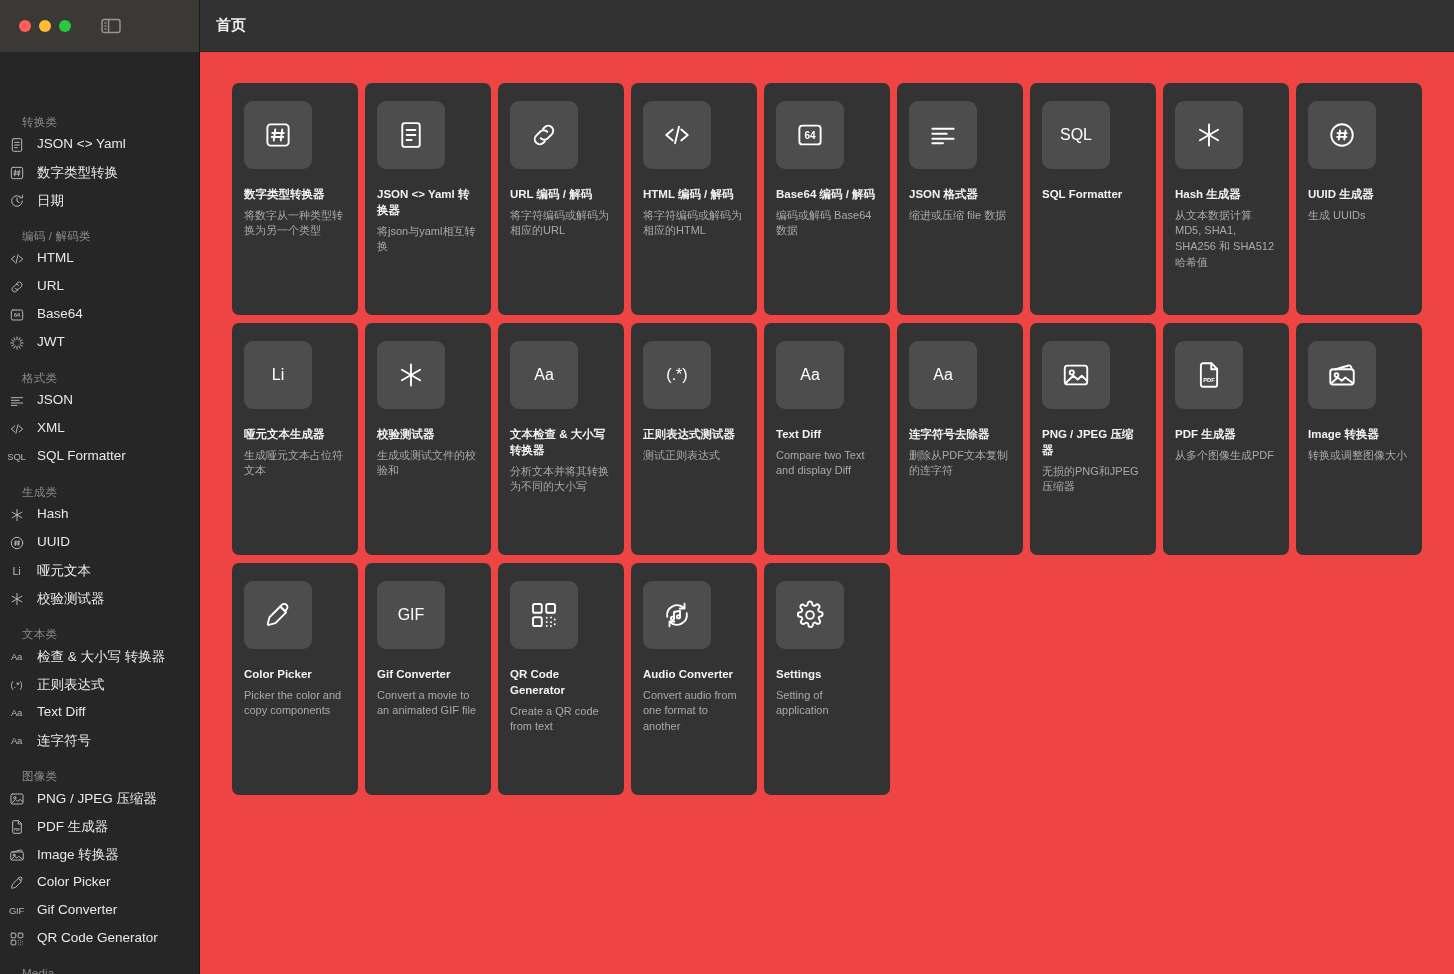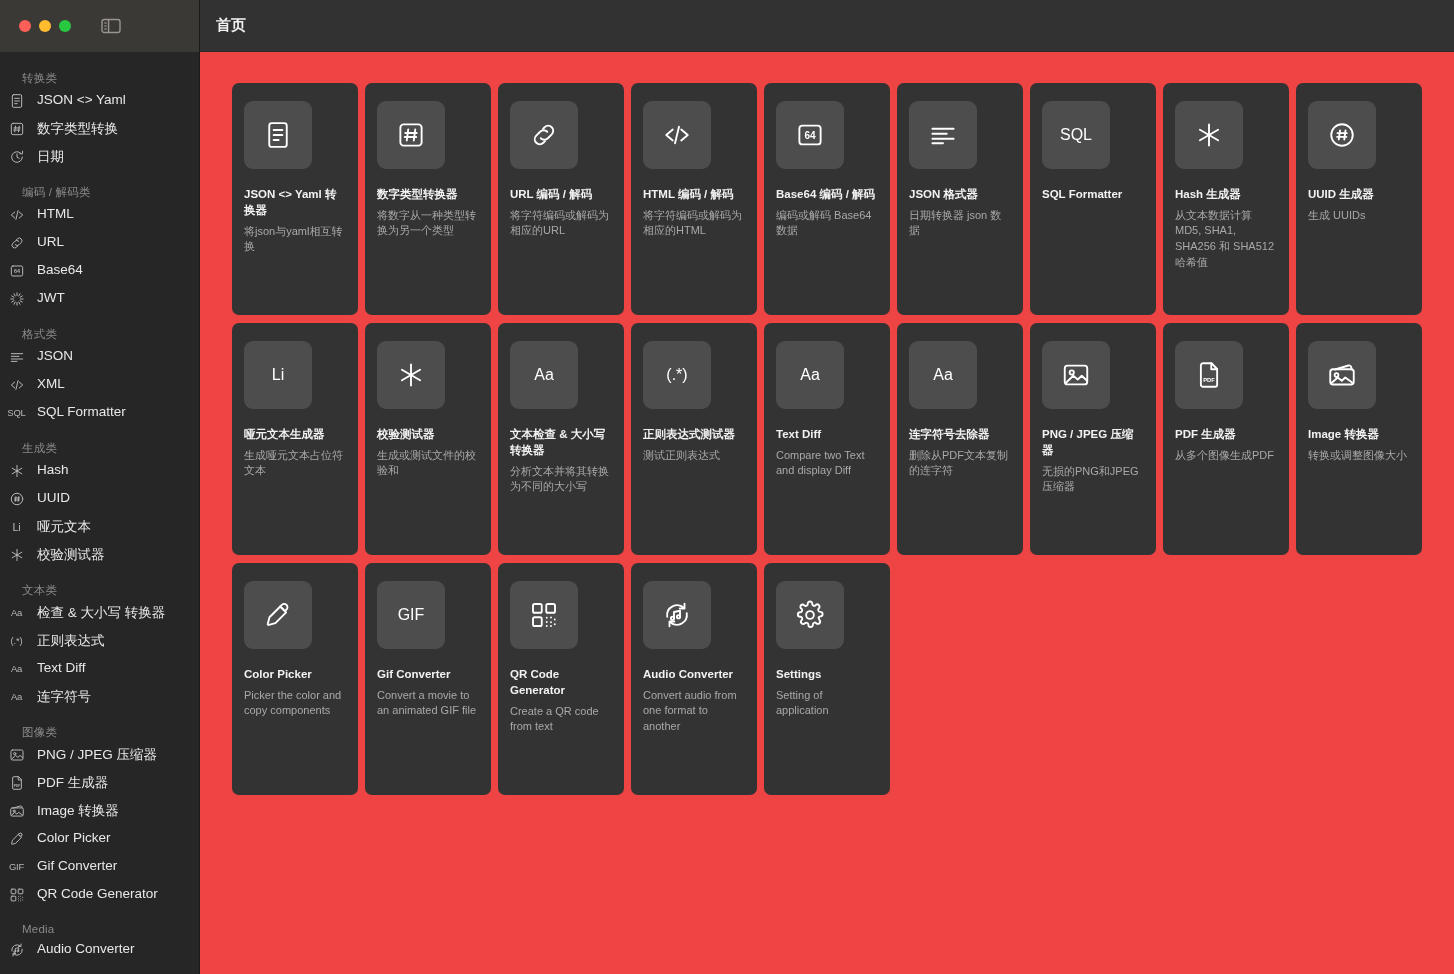--- a/index.html
+++ b/index.html
@@ -13,20 +13,21 @@
   .app { display: flex; width: 1454px; height: 974px; }
 
   
   .sidebar {
     width: 200px; height: 974px;
     background: #262626;
     border-right: 1px solid #1b1b1b;
     display: flex; flex-direction: column;
     overflow: hidden;
     flex: 0 0 200px;
+    gap: 44px;
   }
   .titlebar {
     height: 52px; flex: 0 0 52px;
     background: #3b3936;
     display: flex; align-items: center;
     padding: 0 12px;
     position: relative;
   }
   .traffic { display: flex; gap: 8px; align-items: center; margin-left: 7px; }
   .dot { width: 12px; height: 12px; border-radius: 50%; }
@@ -417,45 +418,45 @@
 
   <main class="main">
     <div class="topbar">
       <span class="page-title">首页</span>
     </div>
     <div class="content">
       <div class="grid">
           <div class="card">
             <div class="card-ico">
               <svg width="30" height="30" viewBox="0 0 24 24" fill="none" stroke="currentColor" stroke-width="1.5" stroke-linecap="round" stroke-linejoin="round">
-                <rect x="5" y="2.5" width="14" height="19" rx="2"></rect>
-                <line x1="8.5" y1="8" x2="15.5" y2="8"></line>
-                <line x1="8.5" y1="12" x2="15.5" y2="12"></line>
-                <line x1="8.5" y1="16" x2="12.5" y2="16"></line>
-              </svg>
-            </div>
-            <div class="card-title">JSON &lt;&gt; Yaml 转换器</div>
-            <div class="card-desc">将json与yaml相互转换</div>
-          </div>
-          <div class="card">
-            <div class="card-ico">
-              <svg width="30" height="30" viewBox="0 0 24 24" fill="none" stroke="currentColor" stroke-width="1.5" stroke-linecap="round" stroke-linejoin="round">
                 <rect x="3.5" y="3.5" width="17" height="17" rx="2.6"></rect>
                 <line x1="9.8" y1="7.6" x2="8.6" y2="16.4"></line>
                 <line x1="15.4" y1="7.6" x2="14.2" y2="16.4"></line>
                 <line x1="7.4" y1="10.4" x2="16.6" y2="10.4"></line>
                 <line x1="7" y1="13.6" x2="16.2" y2="13.6"></line>
               </svg>
             </div>
             <div class="card-title">数字类型转换器</div>
             <div class="card-desc">将数字从一种类型转换为另一个类型</div>
           </div>
           <div class="card">
             <div class="card-ico">
               <svg width="30" height="30" viewBox="0 0 24 24" fill="none" stroke="currentColor" stroke-width="1.5" stroke-linecap="round" stroke-linejoin="round">
+                <rect x="5" y="2.5" width="14" height="19" rx="2"></rect>
+                <line x1="8.5" y1="8" x2="15.5" y2="8"></line>
+                <line x1="8.5" y1="12" x2="15.5" y2="12"></line>
+                <line x1="8.5" y1="16" x2="12.5" y2="16"></line>
+              </svg>
+            </div>
+            <div class="card-title">JSON &lt;&gt; Yaml 转换器</div>
+            <div class="card-desc">将json与yaml相互转换</div>
+          </div>
+          <div class="card">
+            <div class="card-ico">
+              <svg width="30" height="30" viewBox="0 0 24 24" fill="none" stroke="currentColor" stroke-width="1.5" stroke-linecap="round" stroke-linejoin="round">
                 <path d="M9.4 14.6a4 4 0 0 0 5.7 0l3.1-3.1a4 4 0 1 0-5.7-5.7l-1.3 1.3"></path>
                 <path d="M14.6 9.4a4 4 0 0 0-5.7 0l-3.1 3.1a4 4 0 1 0 5.7 5.7l1.3-1.3"></path>
               </svg>
             </div>
             <div class="card-title">URL 编码 / 解码</div>
             <div class="card-desc">将字符编码或解码为相应的URL</div>
           </div>
           <div class="card">
             <div class="card-ico">
               <svg width="30" height="30" viewBox="0 0 24 24" fill="none" stroke="currentColor" stroke-width="1.5" stroke-linecap="round" stroke-linejoin="round">
@@ -480,21 +481,21 @@
           <div class="card">
             <div class="card-ico">
               <svg width="30" height="30" viewBox="0 0 24 24" fill="none" stroke="currentColor" stroke-width="1.5" stroke-linecap="round" stroke-linejoin="round">
                 <line x1="3.5" y1="7" x2="20.5" y2="7"></line>
                 <line x1="3.5" y1="11" x2="15" y2="11"></line>
                 <line x1="3.5" y1="15" x2="20.5" y2="15"></line>
                 <line x1="3.5" y1="18.6" x2="12" y2="18.6"></line>
               </svg>
             </div>
             <div class="card-title">JSON 格式器</div>
-            <div class="card-desc">日期转换器 json 数据</div>
+            <div class="card-desc">缩进或压缩 file 数据</div>
           </div>
           <div class="card">
             <div class="card-ico">
               <span class="txt">SQL</span>
             </div>
             <div class="card-title">SQL Formatter</div>
             <div class="card-desc"></div>
           </div>
           <div class="card">
             <div class="card-ico">

